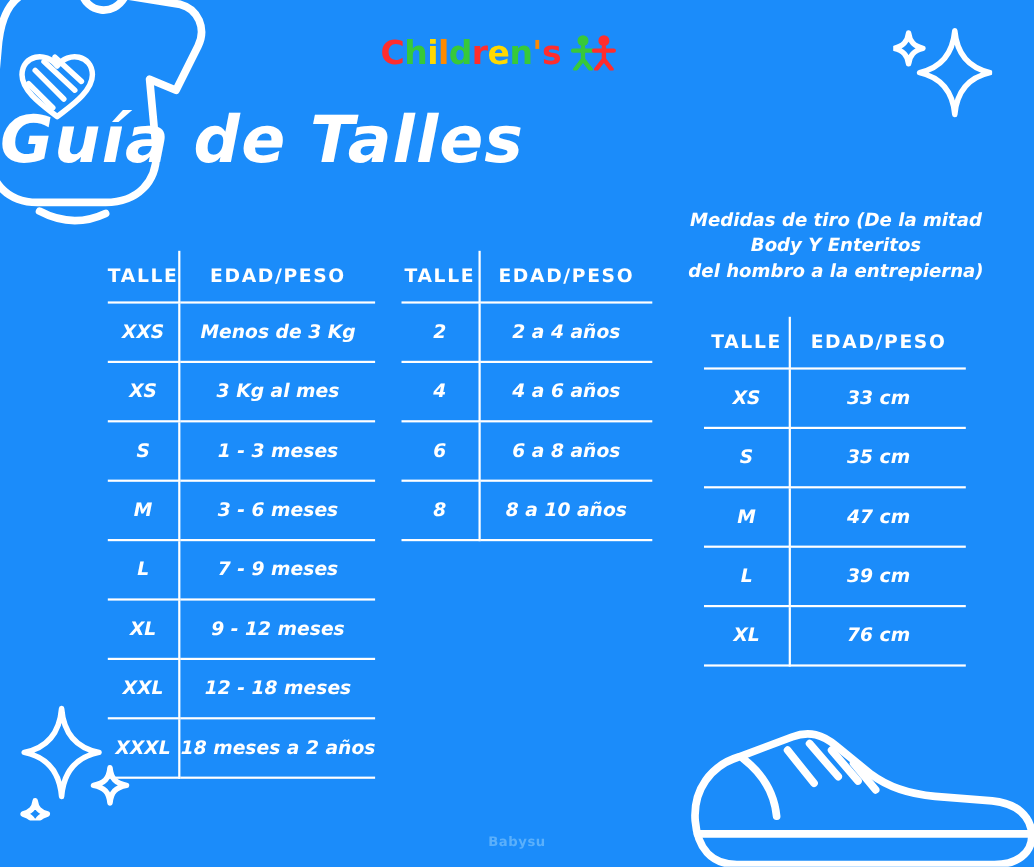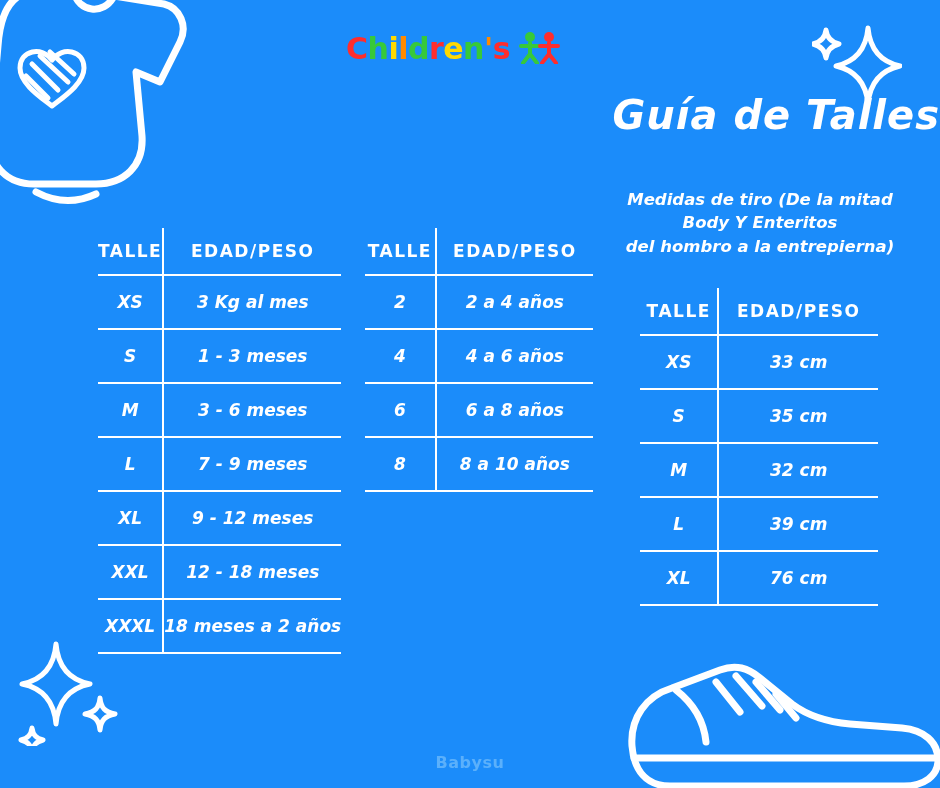--- a/index.html
+++ b/index.html
@@ -63,25 +63,25 @@
   .brand-word .l7 { color: #ffd900; }
   .brand-word .l8 { color: #37c93a; }
   .brand-word .l9 { color: #ff8a00; }
   .brand-word .l10 { color: #ff2d2d; }
 
   .title {
     position: absolute;
     top: 92px;
     left: 0;
     width: 940px;
-    text-align: right;
+    text-align: left;
     color: #ffffff;
     font-family: "DejaVu Sans", sans-serif;
     font-weight: bold;
-    font-size: 40px;
+    font-size: 59px;
     letter-spacing: 1px;
     font-style: italic;
   }
 
   
   .table {
     position: absolute;
     color: #ffffff;
   }
   table {
@@ -158,21 +158,21 @@
 
   .footer-mark {
     position: absolute;
     bottom: 16px;
     left: 0;
     width: 940px;
     text-align: center;
     color: #5bb0fb;
     font-family: "DejaVu Sans", sans-serif;
     font-weight: bold;
-    font-size: 16px;
+    font-size: 12px;
     letter-spacing: 0.5px;
   }
 </style>
 </head>
 <body>
 
 <div class="page">
 
   <div class="deco deco-onesie">
     <svg width="250" height="240" viewBox="0 0 250 240" fill="none" stroke="#ffffff" stroke-width="7" stroke-linecap="round" stroke-linejoin="round">
@@ -228,20 +228,24 @@
   <div class="table" id="table-infant">
     <table>
       <thead>
         <tr>
           <th class="col-size">TALLE</th>
           <th class="col-val">EDAD/PESO</th>
         </tr>
       </thead>
       <tbody>
         <tr>
+          <td class="col-size">XXS</td>
+          <td class="col-val">Menos de 3 Kg</td>
+        </tr>
+        <tr>
           <td class="col-size">XS</td>
           <td class="col-val">3 Kg al mes</td>
         </tr>
         <tr>
           <td class="col-size">S</td>
           <td class="col-val">1 - 3 meses</td>
         </tr>
         <tr>
           <td class="col-size">M</td>
           <td class="col-val">3 - 6 meses</td>
@@ -313,21 +317,21 @@
         <tr>
           <td class="col-size">XS</td>
           <td class="col-val">33 cm</td>
         </tr>
         <tr>
           <td class="col-size">S</td>
           <td class="col-val">35 cm</td>
         </tr>
         <tr>
           <td class="col-size">M</td>
-          <td class="col-val">32 cm</td>
+          <td class="col-val">47 cm</td>
         </tr>
         <tr>
           <td class="col-size">L</td>
           <td class="col-val">39 cm</td>
         </tr>
         <tr>
           <td class="col-size">XL</td>
           <td class="col-val">76 cm</td>
         </tr>
       </tbody>

